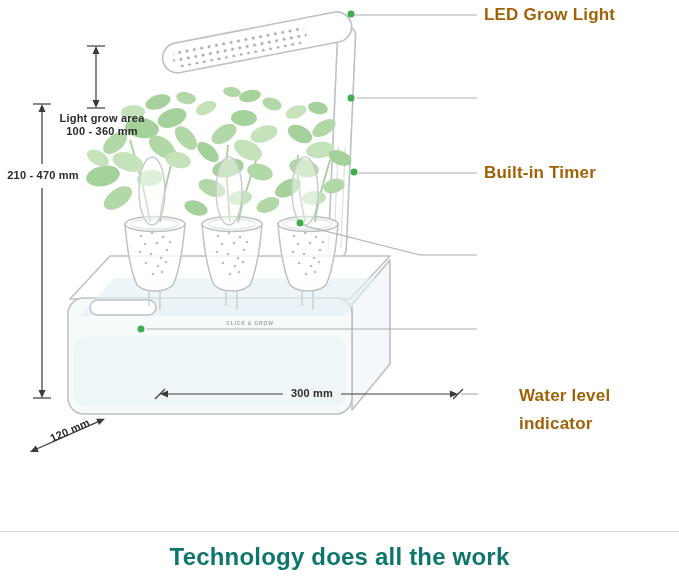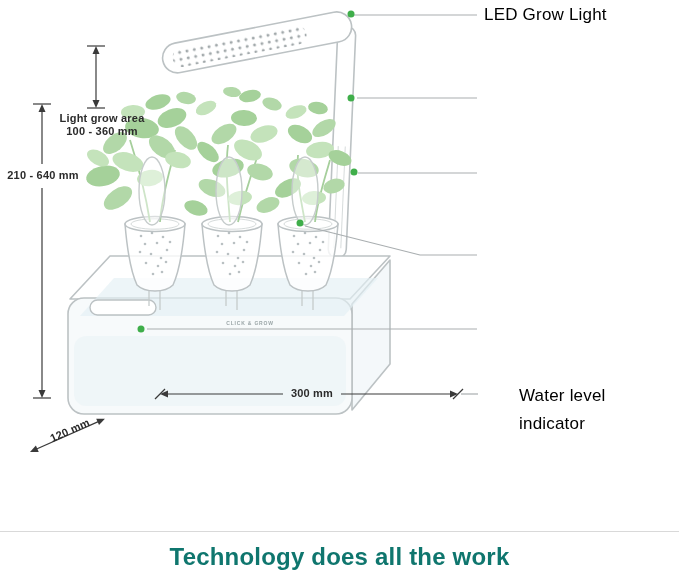--- a/index.html
+++ b/index.html
@@ -2,21 +2,21 @@
 <html><head>
 <meta charset="utf-8">
 <style>
   * { margin:0; padding:0; box-sizing:border-box; }
   body { font-family:"Liberation Sans", sans-serif; background:#fff; }
   #stage { position:relative; width:679px; height:577px; background:#fff; overflow:hidden; }
   #art { position:absolute; left:0; top:0; }
 
   .callout-label {
     position:absolute; left:484px;
-    font-size:17px; font-weight:400; color:#000000;
+    font-size:17px; font-weight:700; color:#a16207;
     letter-spacing:0.2px; white-space:nowrap; line-height:22px;
   }
   .callout-label.wrap { white-space:normal; width:150px; line-height:28px;margin-left:35px; }
 
   .dim-text {
     position:absolute; font-size:11px; font-weight:600; color:#2b2b2b;
     letter-spacing:0.2px; text-align:center; line-height:13px;
   }
   .rot { transform:rotate(-24deg); transform-origin:center; }
 
@@ -198,27 +198,28 @@
     </g>
 
     <g transform="translate(30,452) rotate(-24)" stroke="#3a3a3a" stroke-width="1.2" fill="#3a3a3a">
       <polygon points="0,0 8,-3.5 8,3.5" stroke="none"></polygon>
       <line x1="6" y1="0" x2="76" y2="0"></line>
       <polygon points="82,0 74,-3.5 74,3.5" stroke="none"></polygon>
     </g>
   </svg>
 
   <div class="callout-label" style="top:4px">LED Grow Light</div>
+  <div class="callout-label" style="top:162px">Built-in Timer</div>
   <div class="callout-label wrap" style="top:382px">Water level indicator</div>
 
   <div class="dim-text" style="left:50px; top:112px; width:104px">
     <span>Light grow area</span><br>
     <span>100 - 360 mm</span>
   </div>
-  <div class="dim-text" style="left:2px; top:169px; width:82px">210 - 640 mm</div>
+  <div class="dim-text" style="left:2px; top:169px; width:82px">210 - 470 mm</div>
   <div class="dim-text" style="left:283px; top:387px; width:58px">300 mm</div>
   <div class="dim-text rot" style="left:42px; top:424px; width:56px">120 mm</div>
 
   <div class="brand-text">CLICK &amp; GROW</div>
 
   <div class="footer-divider"></div>
   <div class="footer-caption">Technology does all the work</div>
 
 </div>
 

